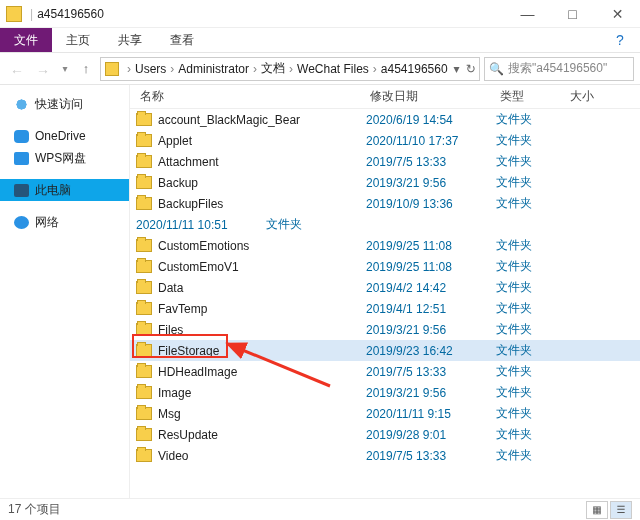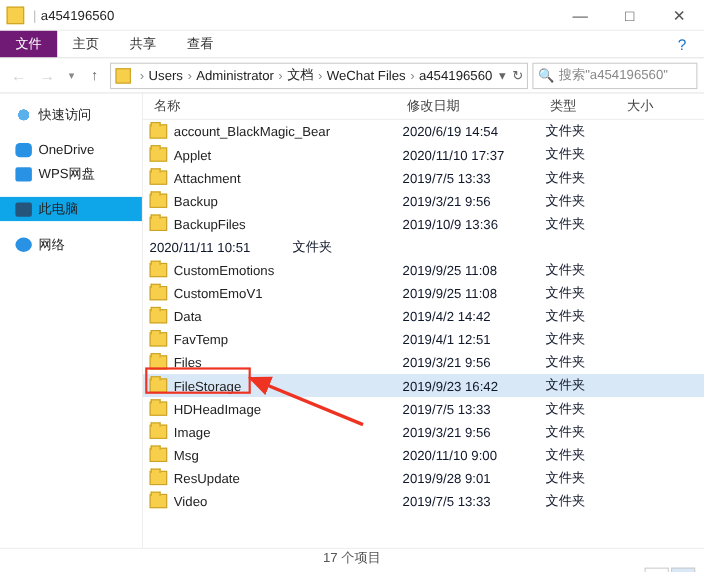--- a/index.html
+++ b/index.html
@@ -47,26 +47,26 @@
   .c-name { width: 230px; }
   .c-date { width: 130px; }
   .c-type { width: 70px; }
   .c-size { flex: 1; }
   .rows { flex: 1; overflow: hidden; }
   .row { display: flex; align-items: center; height: 21px; padding-left: 6px; }
   .row .ficon { width: 16px; height: 13px; background: #f8cf4b; border: 1px solid #c9a227; margin-right: 6px; position: relative; flex: none; }
   .row .ficon::before { content: ""; position: absolute; left: 0; top: -3px; width: 7px; height: 3px; background: #f8cf4b; border: 1px solid #c9a227; border-bottom: none; }
   .row.sel { background: #d9e8f7; justify-content: space-between; }
   .row .c-name { display: flex; align-items: center; }
-  .row .c-date, .row .c-type, .row .c-size { color: #0f172a; }
+  .row .c-date, .row .c-type, .row .c-size { color: #0369a1; }
   
   .hlbox { position: absolute; border: 2px solid #e32; pointer-events: none; }
   .arrow { position: absolute; pointer-events: none; }
   
-  .status { height: 22px; border-top: 1px solid #eee; display: flex; align-items: center; padding: 0 8px; color: #555; flex-direction: column; }
+  .status { height: 22px; border-top: 1px solid #eee; display: flex; align-items: center; padding: 0 8px; color: #555; }
   .viewbtns { margin-left: auto; display: flex; gap: 2px; }
   .vbtn { width: 22px; height: 18px; border: 1px solid #ccc; display: flex; align-items: center; justify-content: center; font-size: 10px; color: #555; }
   .vbtn.act { background: #d9e8f7; }
 </style>
 </head>
 <body>
 
 <div class="titlebar">
   <div class="tico"></div>
   <span class="sep">|</span>
@@ -268,21 +268,21 @@
           </div>
           <div class="c-date">2019/3/21 9:56</div>
           <div class="c-type">文件夹</div>
           <div class="c-size"></div>
         </div>
         <div class="row">
           <div class="c-name">
             <div class="ficon"></div>
             <span>Msg</span>
           </div>
-          <div class="c-date">2020/11/10 9:00</div>
+          <div class="c-date">2020/11/11 9:15</div>
           <div class="c-type">文件夹</div>
           <div class="c-size"></div>
         </div>
         <div class="row">
           <div class="c-name">
             <div class="ficon"></div>
             <span>ResUpdate</span>
           </div>
           <div class="c-date">2019/9/28 9:01</div>
           <div class="c-type">文件夹</div>

